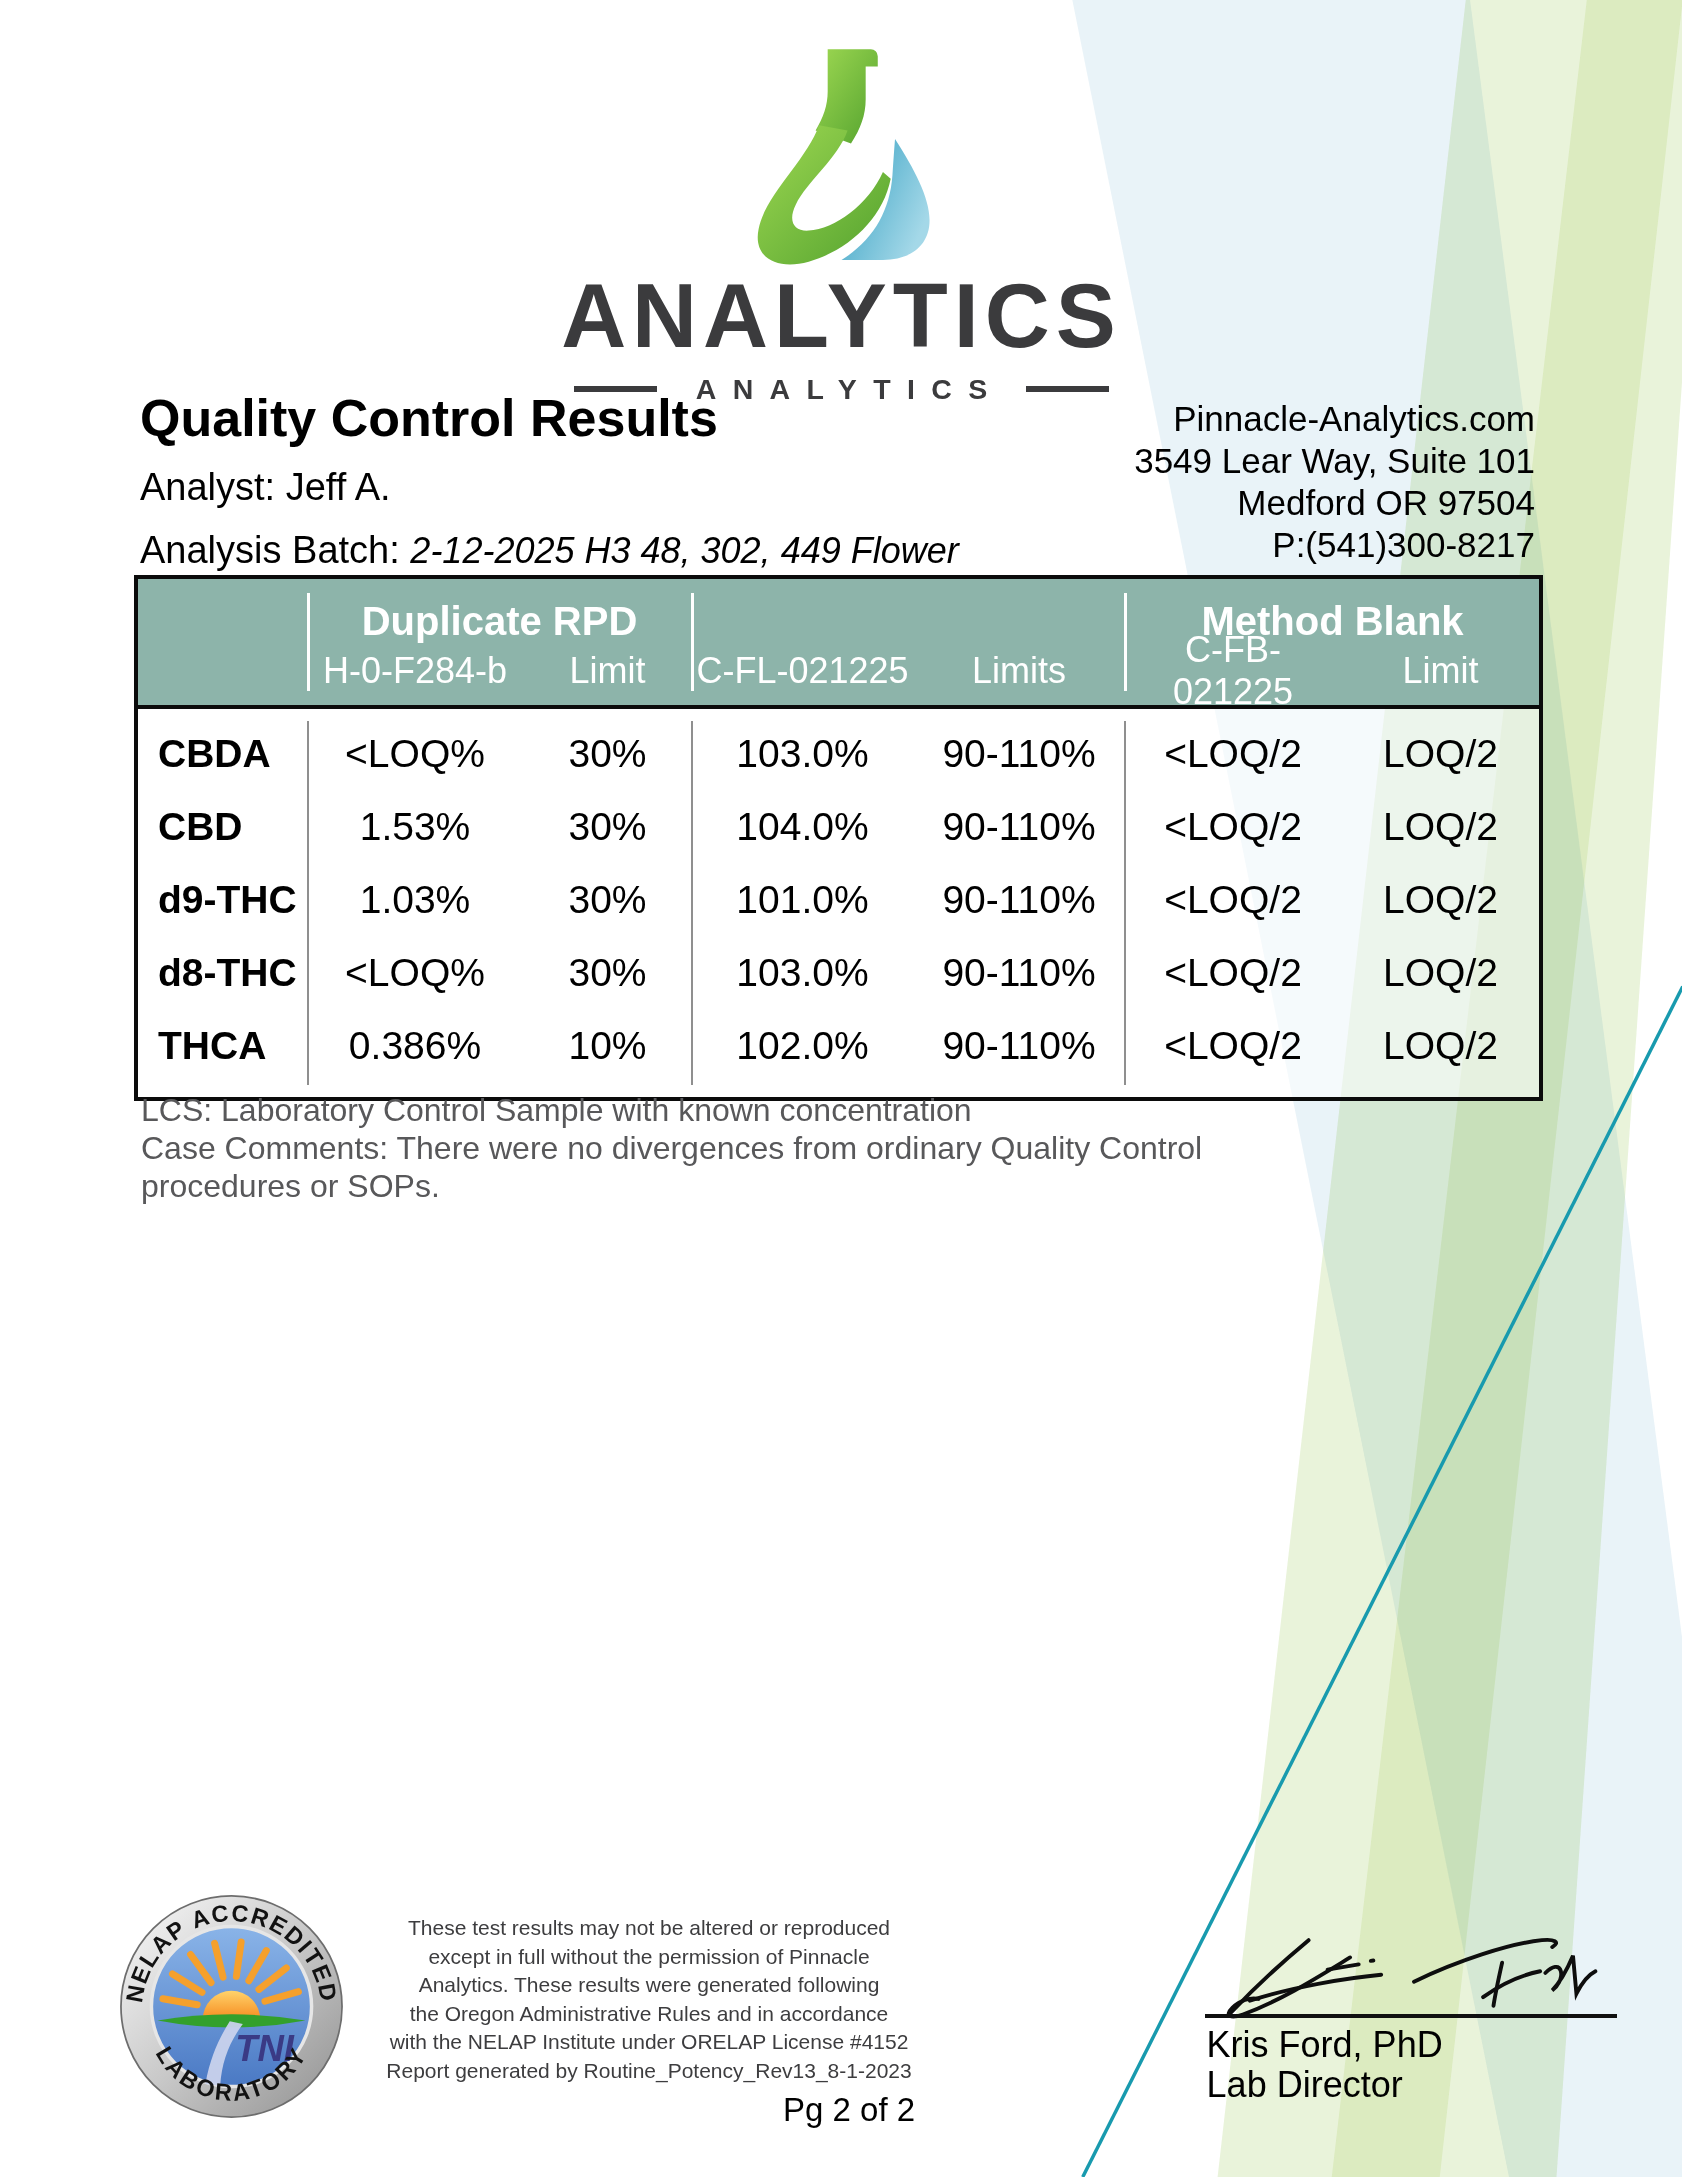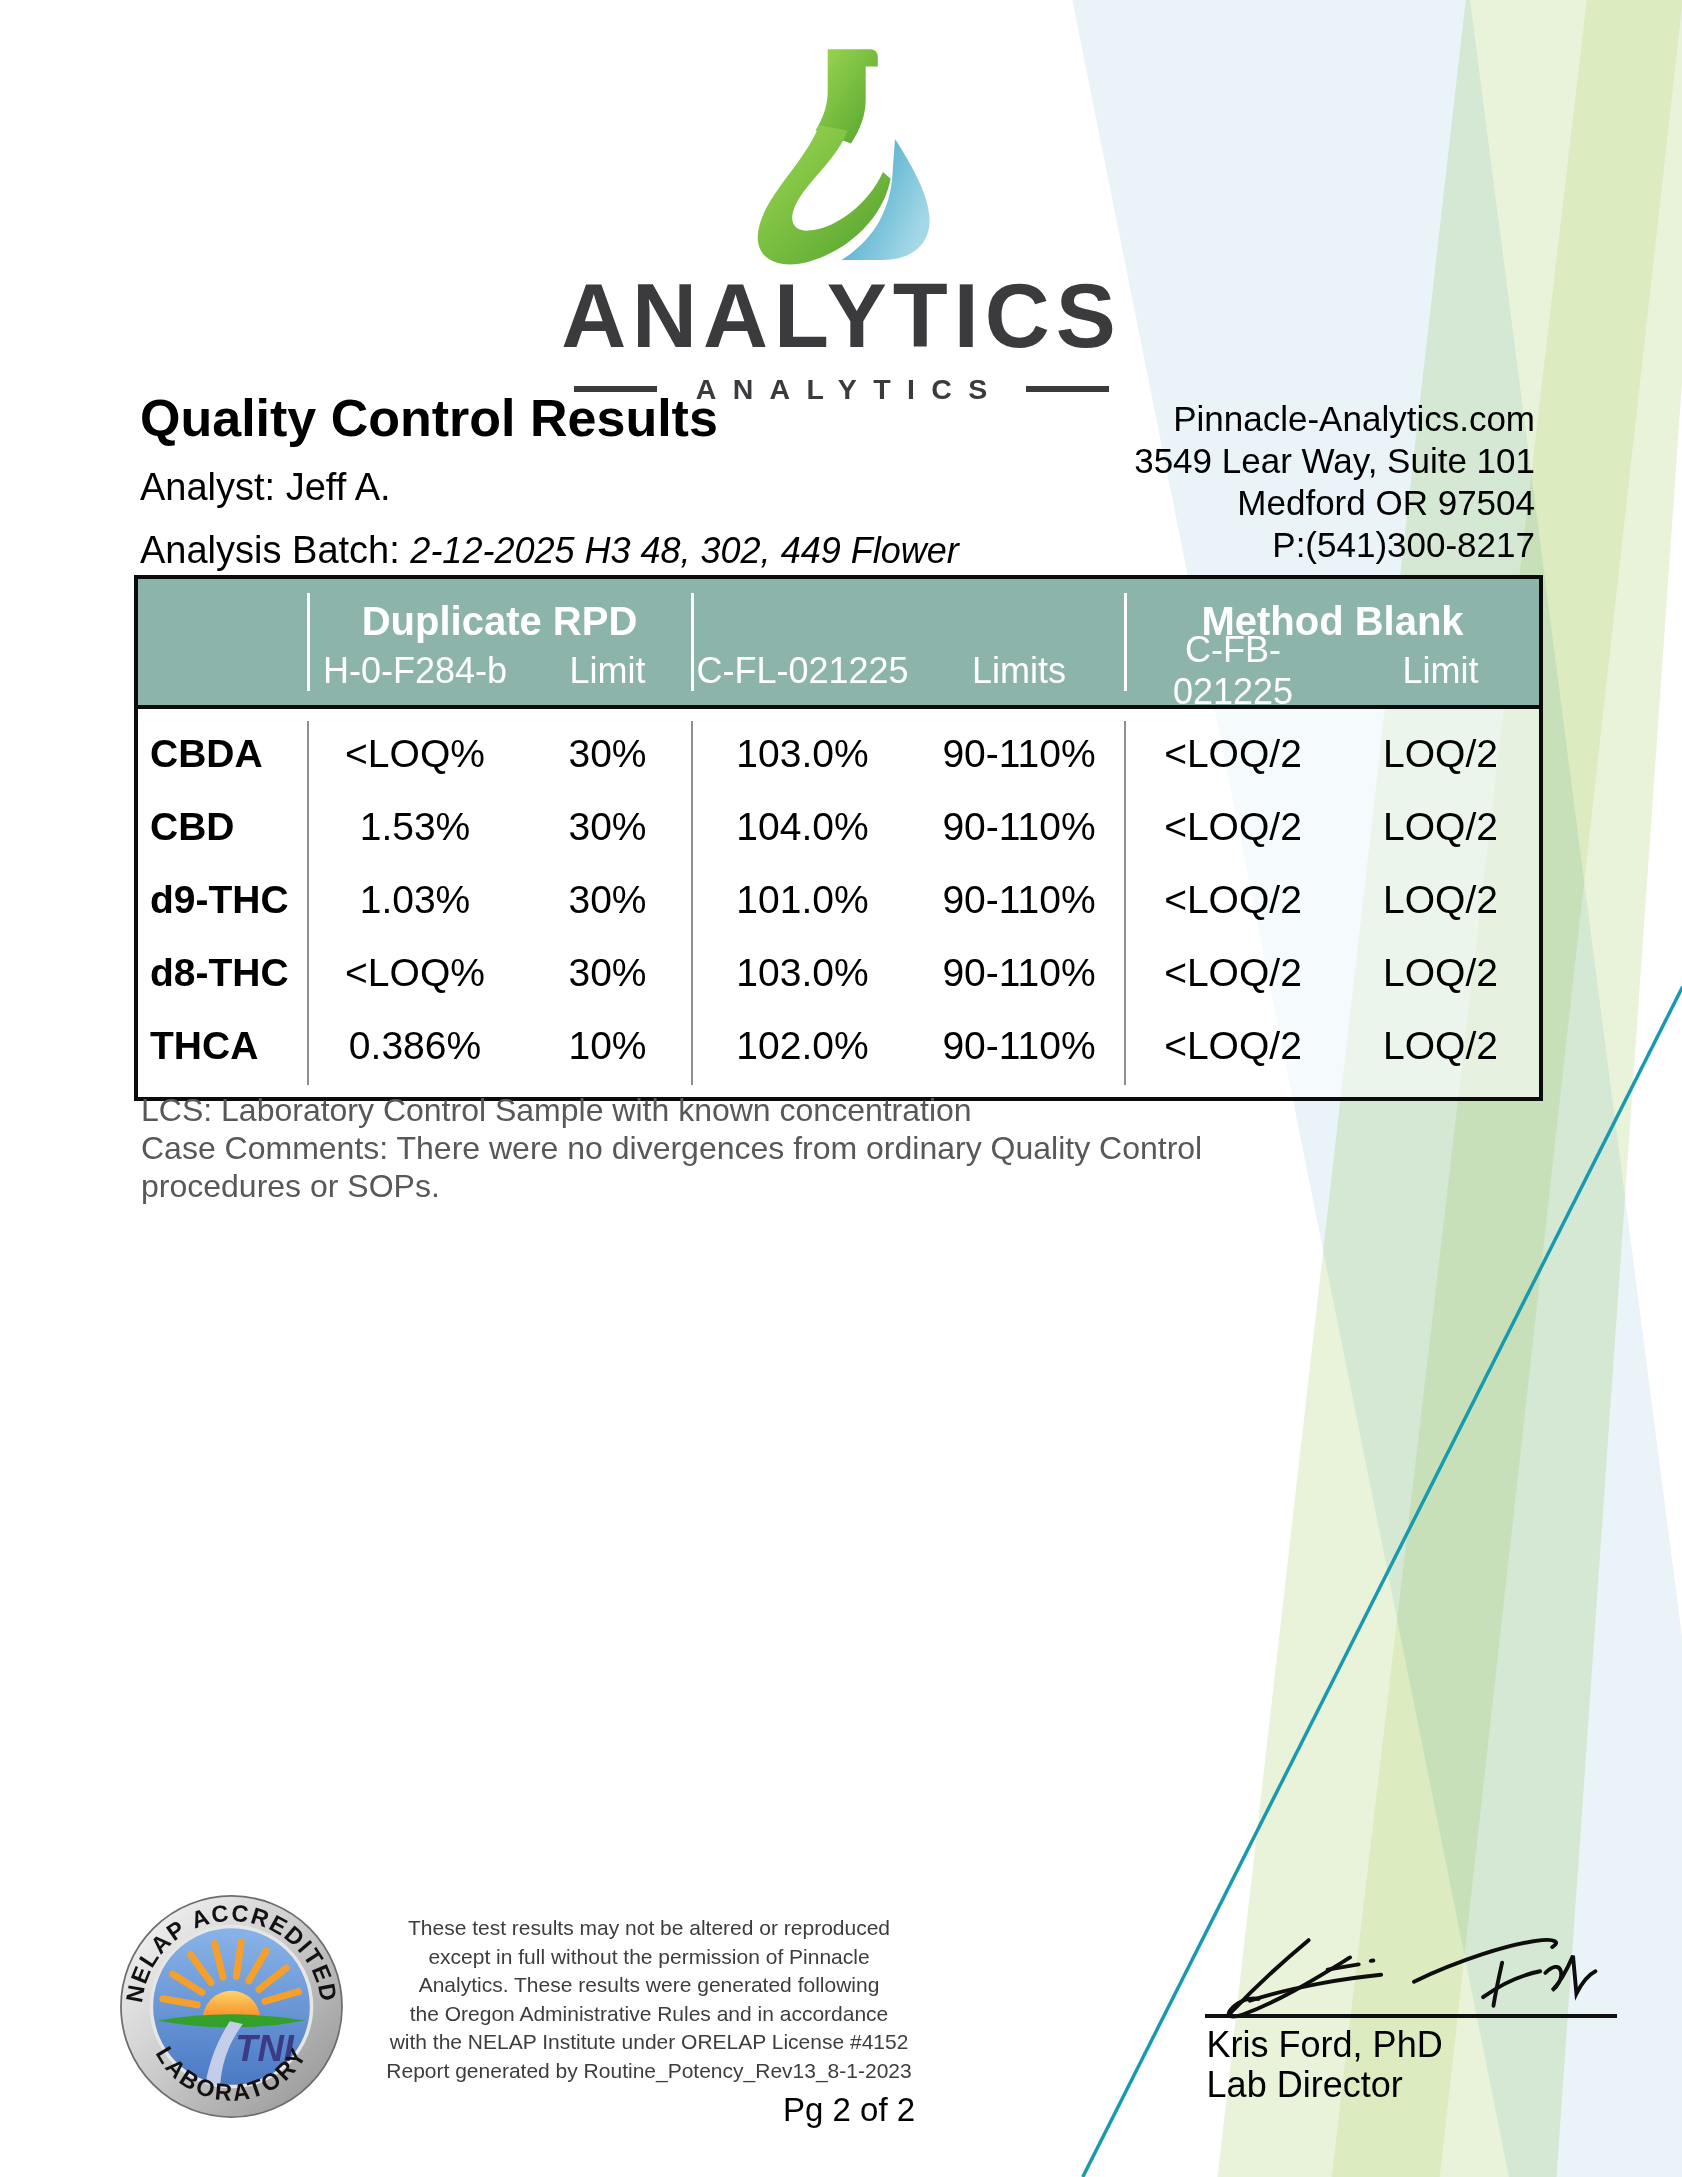--- a/index.html
+++ b/index.html
@@ -56,21 +56,21 @@
   .thead .vline{position:absolute;top:14px;bottom:14px;width:2.6px;background:#fff;}
   .tbody{
     position:relative;display:grid;
     grid-template-columns:169px 216px 169px 221px 212px 216px 199px;
     grid-auto-rows:73px;align-items:center;
     padding:8.6px 0 14px 0;font-size:39px;
   }
   .tbody .vline{position:absolute;top:12px;bottom:12px;width:1.7px;background:#8f8f8f;}
   .vl1{left:169px;} .vl2{left:553px;} .vl3{left:986px;}
   .cell{text-align:center;}
-  .cell.analyte{text-align:left;font-weight:bold;padding-left:12px;}
+  .cell.analyte{text-align:left;font-weight:bold;padding-left:20px;}
 
   
   .notes{position:absolute;left:141px;top:1091px;color:#58585a;font-size:32px;line-height:38px;}
   .notes .n{width:1314px;}
   .notes .n3{width:1159px;}
 
   
   .badge{position:absolute;left:118px;top:1889px;}
   .disclaimer{
     position:absolute;left:328px;top:1914px;width:642px;text-align:center;

